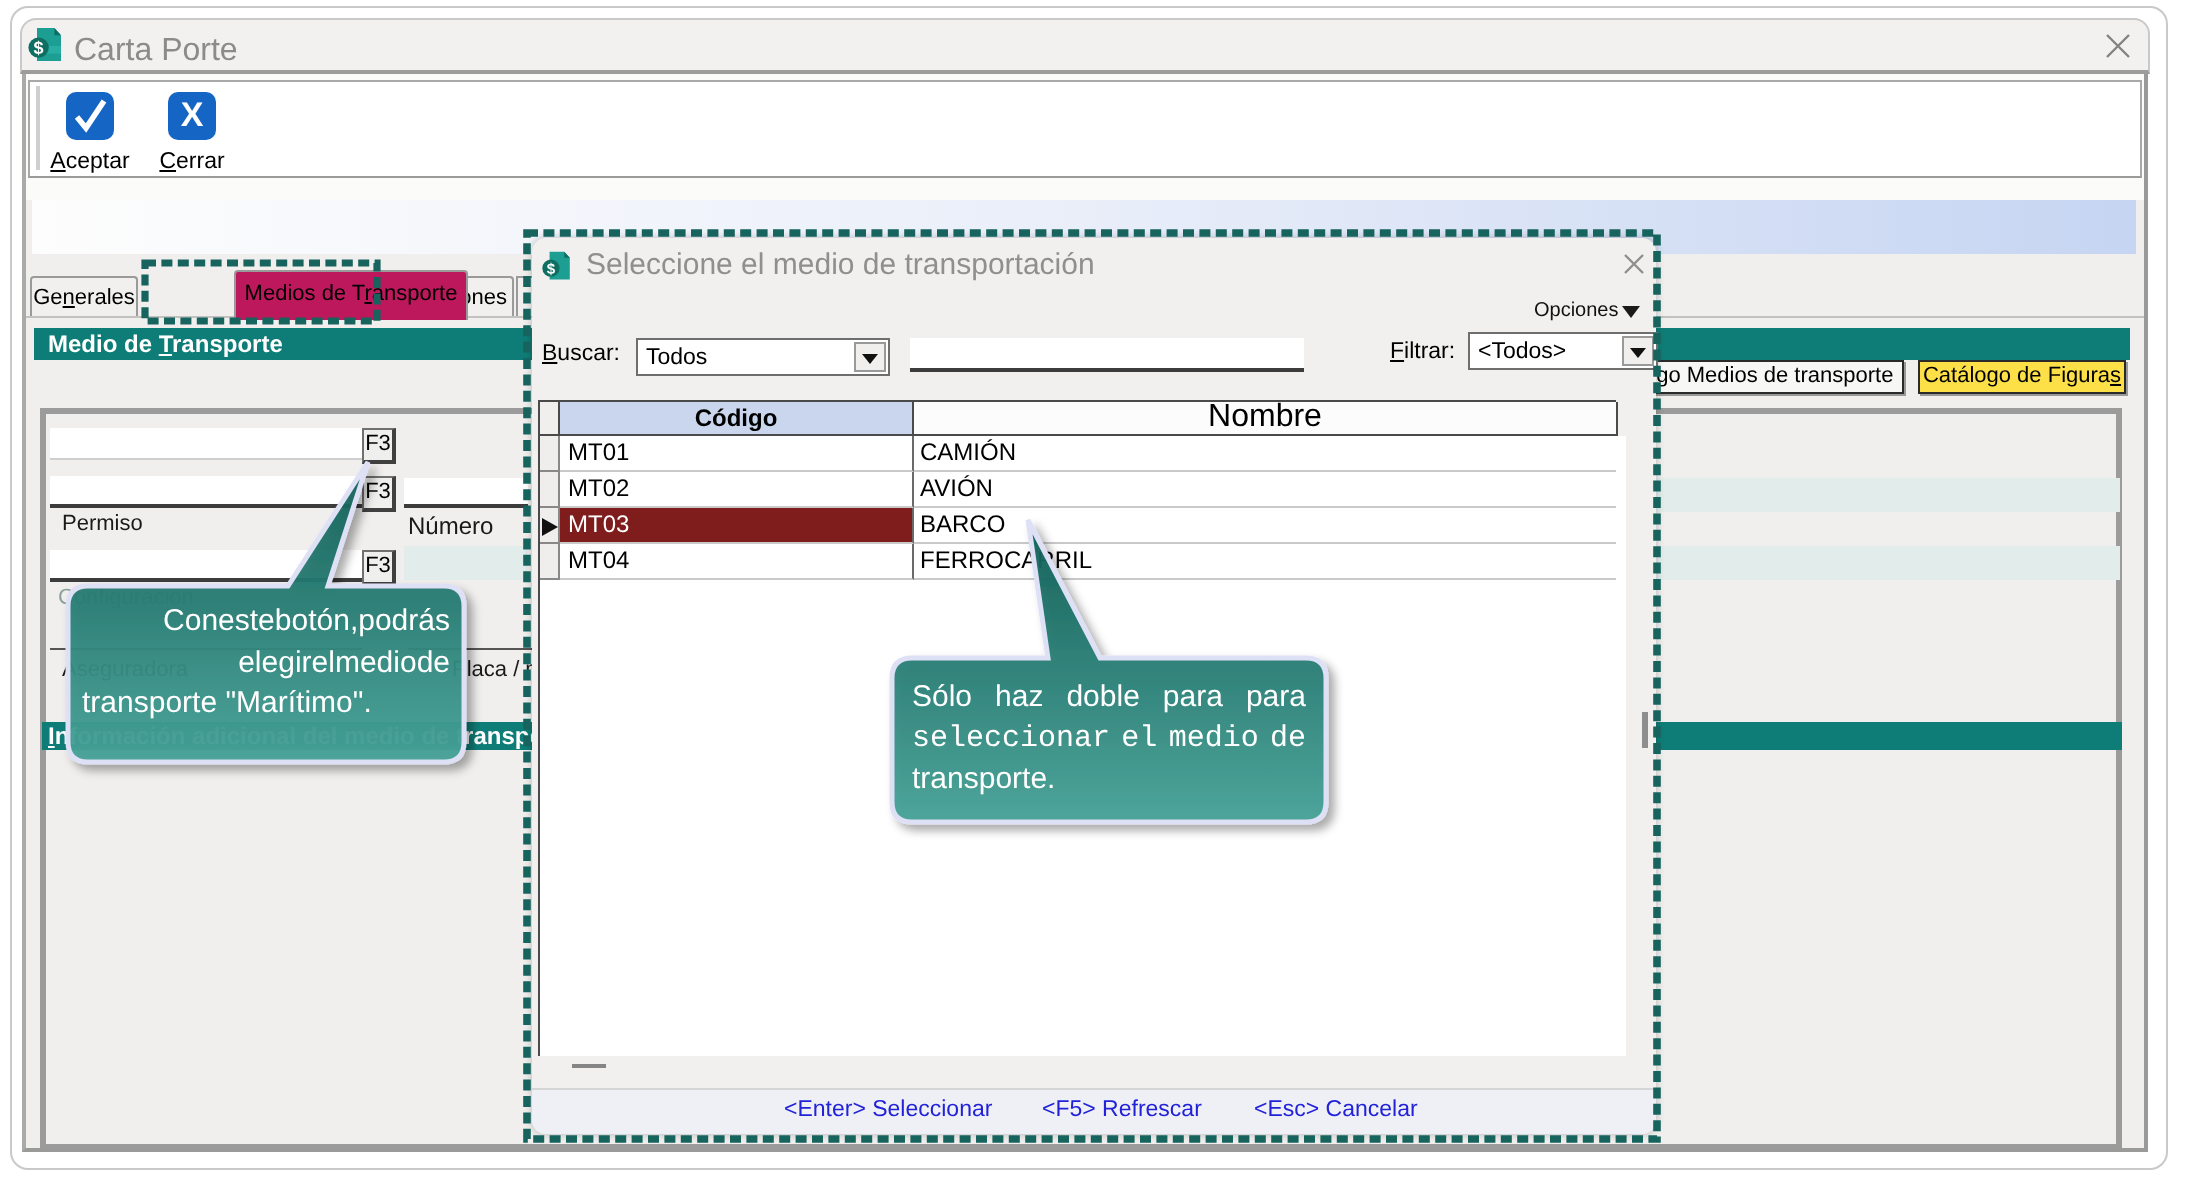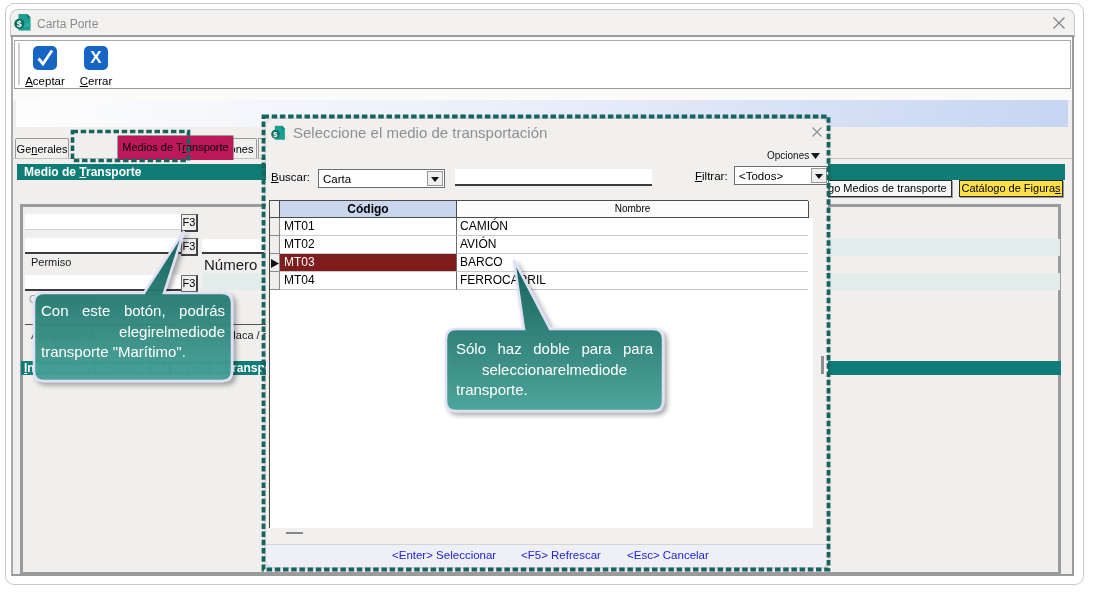--- a/index.html
+++ b/index.html
@@ -15,21 +15,21 @@
 <div class="abs" style="left:5px;top:3px;width:1079px;height:582px;border:1.5px solid #c9c9c9;border-radius:9px;background:#fff;"></div>
 
 <div class="abs" style="left:10px;top:9px;width:1065px;height:28px;background:#f2f1f0;border-radius:8px 8px 0 0;border:1px solid #c9c9c9;border-bottom:2px solid #9c9c9c;"></div>
 <svg class="abs" style="left:14px;top:13px;" width="19" height="19" viewBox="0 0 19 19">
   <path d="M4.5 1 L13.2 1 L16.5 4.6 L16.5 17.5 L4.5 17.5 Z" fill="#1d9e93"></path>
   <path d="M13.2 1 L13.2 4.6 L16.5 4.6 Z" fill="#0e6e65"></path>
   <path d="M4.5 10 L16.5 10 L16.5 13.8 L4.5 13.8 Z" fill="#2cb3a6" opacity="0.7"></path>
   <circle cx="5.3" cy="10.8" r="5.1" fill="#0f6e62"></circle>
   <text x="5.3" y="14.2" font-size="9" font-weight="bold" fill="#fff" text-anchor="middle" font-family="Liberation Sans">$</text>
 </svg>
-<div class="abs nw" style="left:37px;top:17px;font-size:12px;color:#8b8b8b;">Carta Porte</div>
+<div class="abs nw" style="left:37px;top:17px;font-size:16px;color:#8b8b8b;">Carta Porte</div>
 <svg class="abs" style="left:1053px;top:17px;" width="12" height="12" viewBox="0 0 12 12">
   <path d="M0.5 0.5 L11.5 11.5 M11.5 0.5 L0.5 11.5" stroke="#838383" stroke-width="1.2" fill="none"></path>
 </svg>
 
 <div class="abs" style="left:11px;top:37px;width:1063px;height:539px;background:#f0efee;border-left:2px solid #aaaaa8;border-right:2px solid #9a9a98;border-bottom:2px solid #9a9a98;"></div>
 
 <div class="abs" style="left:13px;top:37px;width:1059px;height:63px;background:#fbfbfa;"></div>
 
 <div class="abs" style="left:14px;top:40px;width:1057px;height:49px;background:#fff;border:1px solid #a9a9a9;border-bottom:1.5px solid #9a9a9a;"></div>
 <div class="abs" style="left:18px;top:43px;width:1.5px;height:42px;background:#cfcfcf;"></div>
@@ -58,21 +58,21 @@
 <div class="abs nw" style="left:791px;top:180px;width:161px;height:17px;background:#f7f7f6;border:1px solid #2a2a2a;box-shadow:1px 1px 0 #999;font-size:11px;text-align:center;line-height:15px;">Catálogo Medios de transporte</div>
 <div class="abs nw" style="left:959px;top:180px;width:104px;height:17px;background:#fde047;border:1px solid #2a2a2a;box-shadow:1px 1px 0 #999;font-size:11px;text-align:center;line-height:15px;">Catálogo de Figura<u>s</u></div>
 
 <div class="abs" style="left:20px;top:204px;width:1041px;height:371px;border:3px solid #9b9b9b;"></div>
 
 <div class="abs" style="left:25px;top:214px;width:156px;height:16px;background:#fff;border-bottom:1px solid #cfcfcf;"></div>
 <div class="abs" style="left:181px;top:214px;width:17px;height:18px;background:#efefee;border:1px solid #707070;border-right:2px solid #404040;border-bottom:2px solid #404040;font-size:11px;text-align:center;line-height:15px;">F3</div>
 <div class="abs" style="left:25px;top:238px;width:156px;height:16px;background:#fff;border-bottom:2px solid #3c3c3c;"></div>
 <div class="abs" style="left:181px;top:238px;width:17px;height:18px;background:#efefee;border:1px solid #707070;border-right:2px solid #404040;border-bottom:2px solid #404040;font-size:11px;text-align:center;line-height:15px;">F3</div>
 <div class="abs nw" style="left:31px;top:256px;font-size:11px;color:#1a1a1a;">Permiso</div>
-<div class="abs nw" style="left:204px;top:256px;font-size:15px;color:#1a1a1a;">Número</div>
+<div class="abs nw" style="left:204px;top:256px;font-size:12px;color:#1a1a1a;">Número</div>
 <div class="abs" style="left:25px;top:275px;width:156px;height:16px;background:#fff;border-bottom:2px solid #3c3c3c;"></div>
 <div class="abs" style="left:181px;top:275px;width:17px;height:18px;background:#efefee;border:1px solid #707070;border-right:2px solid #404040;border-bottom:2px solid #404040;font-size:11px;text-align:center;line-height:15px;">F3</div>
 <div class="abs nw" style="left:29px;top:293px;font-size:11px;color:#8da0a0;">Configuración</div>
 <div class="abs" style="left:25px;top:309px;width:156px;height:16px;border-bottom:1px solid #555;"></div>
 <div class="abs" style="left:204px;top:309px;width:70px;height:16px;border-bottom:1px solid #555;"></div>
 <div class="abs nw" style="left:31px;top:329px;font-size:11px;color:#1a1a1a;">Aseguradora</div>
 <div class="abs nw" style="left:226px;top:329px;font-size:11px;color:#1a1a1a;">Placa / matríc</div>
 
 <div class="abs" style="left:202px;top:239px;width:62px;height:15px;background:#fff;border-bottom:2px solid #3c3c3c;"></div>
 <div class="abs" style="left:202px;top:273px;width:62px;height:17px;background:#e2edeb;"></div>
@@ -94,21 +94,21 @@
         <stop offset="0" stop-color="#0d5d55" stop-opacity="0.94"></stop>
         <stop offset="1" stop-color="#47a398" stop-opacity="0.94"></stop>
       </linearGradient>
       <filter id="sh1" x="-20%" y="-20%" width="150%" height="150%">
         <feDropShadow dx="3" dy="3" stdDeviation="2.5" flood-color="#000" flood-opacity="0.35"></feDropShadow>
       </filter>
     </defs>
     <path d="M16 66 L116 66 L156 4 L136 66 L194 66 Q204 66 204 76 L204 144 Q204 154 194 154 L16 154 Q6 154 6 144 L6 76 Q6 66 16 66 Z" fill="url(#tg1)" stroke="#dee0f6" stroke-width="2.5" filter="url(#sh1)"></path>
   </svg>
   <div class="abs" style="left:41px;top:301px;width:184px;color:#fff;font-size:15px;line-height:20.5px;">
-    <div style="display:flex;justify-content:space-between;">
+    <div style="display:flex;justify-content:flex-end;">
         <span>Con</span>
         <span>este</span>
         <span>botón,</span>
         <span>podrás</span>
       </div>
     <div style="display:flex;justify-content:flex-end;">
         <span>elegir</span>
         <span>el</span>
         <span>medio</span>
         <span>de</span>
@@ -130,41 +130,41 @@
     <path d="M0.5 0.5 L9.5 9.5 M9.5 0.5 L0.5 9.5" stroke="#8f8f8f" stroke-width="1.2" fill="none"></path>
   </svg>
 
   <div class="abs nw" style="left:501px;top:31px;font-size:10px;color:#111;">Opciones</div>
   <svg class="abs" style="left:545px;top:34px;" width="9" height="6" viewBox="0 0 9 6">
       <path d="M0 0 L9 0 L4.5 6 Z" fill="#1a1a1a"></path>
     </svg>
 
   <div class="abs nw" style="left:5px;top:52px;font-size:11.5px;color:#000;"><u>B</u>uscar:</div>
   <div class="abs" style="left:52px;top:50px;width:127px;height:19px;background:#fff;border:1px solid #6e6e6e;">
-    <div class="abs nw" style="left:4px;top:3px;font-size:11.5px;color:#000;">Carta</div>
+    <div class="abs nw" style="left:4px;top:3px;font-size:11.5px;color:#000;">Todos</div>
     <div class="abs" style="right:1px;top:1px;width:16px;height:15px;background:#f0efee;border:1px solid #999;"></div>
     <svg class="abs" style="right:5px;top:7px;" width="8" height="5" viewBox="0 0 8 5">
         <path d="M0 0 L8 0 L4 5 Z" fill="#111"></path>
       </svg>
   </div>
   <div class="abs" style="left:189px;top:50px;width:197px;height:17px;background:#fff;border-bottom:2px solid #3c3c3c;"></div>
   <div class="abs nw" style="left:429px;top:51px;font-size:11.5px;color:#000;"><u>F</u>iltrar:</div>
   <div class="abs" style="left:468px;top:47px;width:95px;height:19px;background:#fff;border:1px solid #6e6e6e;">
     <div class="abs nw" style="left:4px;top:3px;font-size:11.5px;color:#000;">&lt;Todos&gt;</div>
     <div class="abs" style="right:1px;top:1px;width:16px;height:15px;background:#f0efee;border:1px solid #999;"></div>
     <svg class="abs" style="right:5px;top:7px;" width="8" height="5" viewBox="0 0 8 5">
         <path d="M0 0 L8 0 L4 5 Z" fill="#111"></path>
       </svg>
   </div>
 
   <div class="abs" style="left:3px;top:81px;width:539px;height:328px;background:#fff;border:1px solid #4a4a4a;border-bottom:none;border-right:none;">
 
     <div class="abs" style="left:0;top:0;width:10px;height:17px;background:#f0efee;border-right:1px solid #4a4a4a;border-bottom:1px solid #4a4a4a;"></div>
     <div class="abs nw" style="left:10px;top:0;width:177px;height:17px;background:#c9d6ee;border-right:1px solid #4a4a4a;border-bottom:1px solid #4a4a4a;font-size:12px;font-weight:bold;text-align:center;line-height:16px;">Código</div>
-    <div class="abs nw" style="left:187px;top:0;width:352px;height:17px;background:#fcfcfc;border-bottom:1px solid #4a4a4a;border-right:1.5px solid #4a4a4a;font-size:10px;text-align:center;line-height:16px;">Nombre</div>
+    <div class="abs nw" style="left:187px;top:0;width:352px;height:17px;background:#fcfcfc;border-bottom:1px solid #4a4a4a;border-right:1.5px solid #4a4a4a;font-size:16px;text-align:center;line-height:16px;">Nombre</div>
 
     <div class="abs" style="left:0;top:17px;width:10px;height:18px;background:#efeeed;border-right:1px solid #888;border-bottom:1px solid #888;"></div>
     <div class="abs" style="left:0;top:35px;width:10px;height:18px;background:#efeeed;border-right:1px solid #888;border-bottom:1px solid #888;"></div>
     <div class="abs" style="left:0;top:53px;width:10px;height:18px;background:#efeeed;border-right:1px solid #888;border-bottom:1px solid #888;"></div>
     <div class="abs" style="left:0;top:71px;width:10px;height:18px;background:#efeeed;border-right:1px solid #888;border-bottom:1px solid #888;"></div>
 
     <div class="abs nw" style="left:10px;top:17px;width:177px;height:18px;border-bottom:1px solid #c9c9c9;border-right:1px solid #6a6a6a;font-size:12px;line-height:17px;padding-left:4px;">MT01</div>
     <div class="abs nw" style="left:187px;top:17px;width:352px;height:18px;border-bottom:1px solid #c9c9c9;border-right:1px solid #c9c9c9;font-size:12px;line-height:17px;padding-left:3px;">CAMIÓN</div>
     <div class="abs nw" style="left:10px;top:35px;width:177px;height:18px;border-bottom:1px solid #c9c9c9;border-right:1px solid #6a6a6a;font-size:12px;line-height:17px;padding-left:4px;">MT02</div>
     <div class="abs nw" style="left:187px;top:35px;width:352px;height:18px;border-bottom:1px solid #c9c9c9;border-right:1px solid #c9c9c9;font-size:12px;line-height:17px;padding-left:3px;">AVIÓN</div>
@@ -206,21 +206,21 @@
     <path d="M16 77 L84 77 L74 8 L110 77 L213 77 Q223 77 223 87 L223 149 Q223 159 213 159 L16 159 Q6 159 6 149 L6 87 Q6 77 16 77 Z" fill="url(#tg2)" stroke="#dee0f6" stroke-width="2.5" filter="url(#sh2)"></path>
   </svg>
   <div class="abs" style="left:456px;top:339px;width:197px;color:#fff;font-size:15px;line-height:20.5px;">
     <div style="display:flex;justify-content:space-between;">
         <span>Sólo</span>
         <span>haz</span>
         <span>doble</span>
         <span>para</span>
         <span>para</span>
       </div>
-    <div style="display:flex;justify-content:center;">
+    <div style="display:flex;justify-content:space-between;font-family:Liberation Mono, monospace;">
         <span>seleccionar</span>
         <span>el</span>
         <span>medio</span>
         <span>de</span>
       </div>
     <div class="nw">transporte.</div>
   </div>
 </div>
 
 </body></html>

